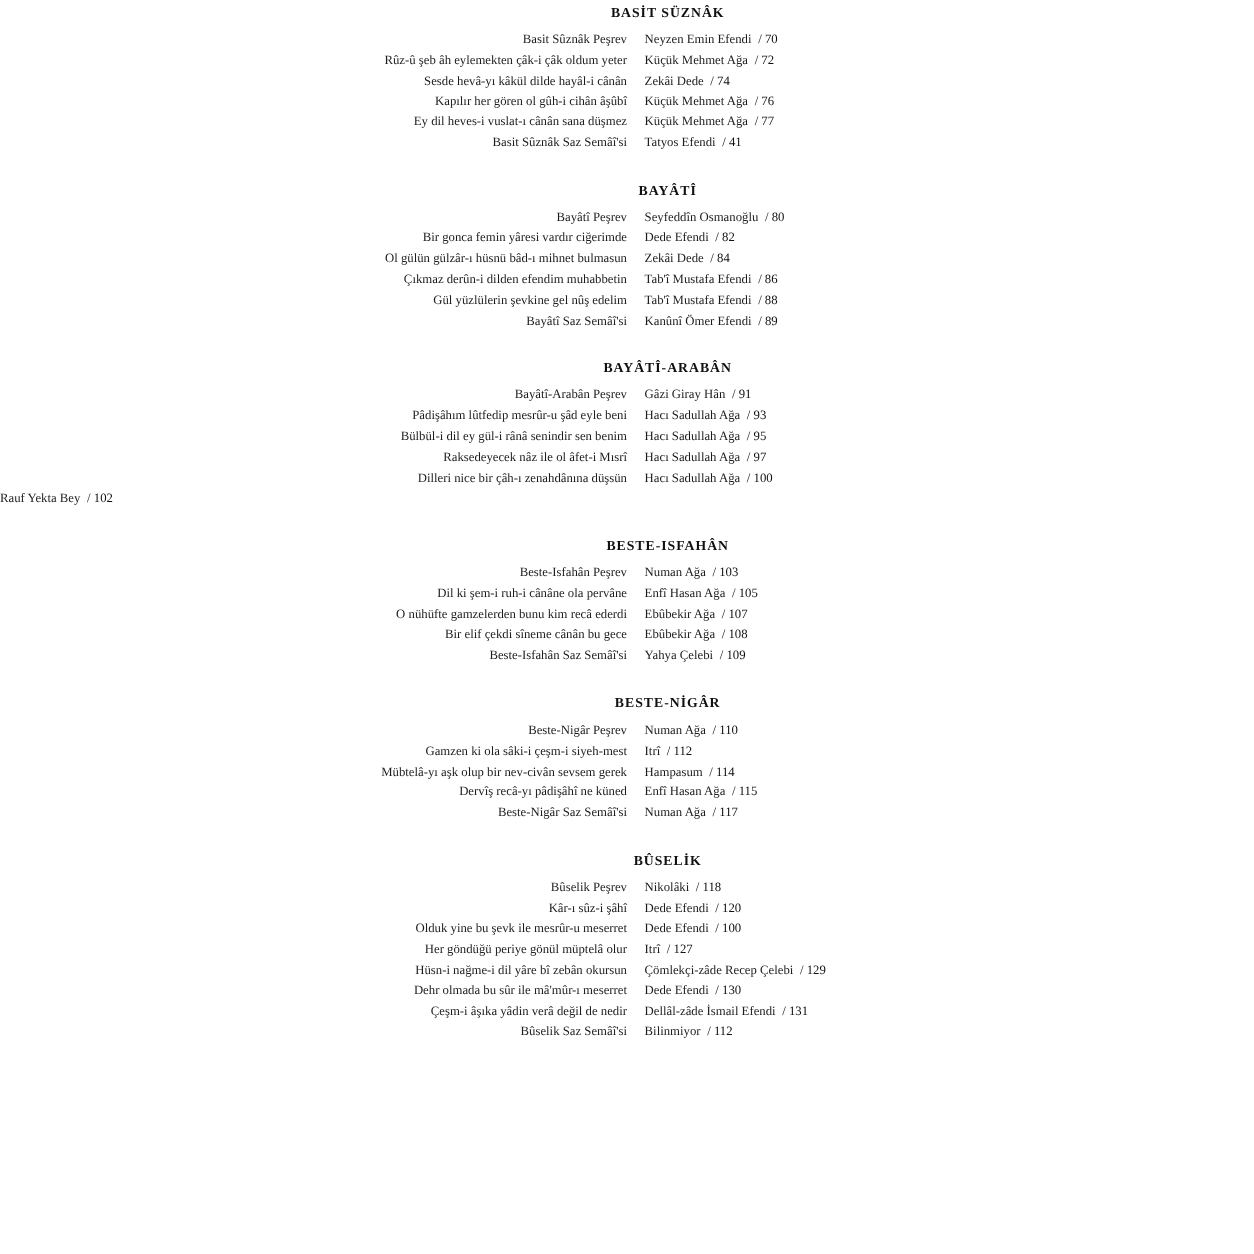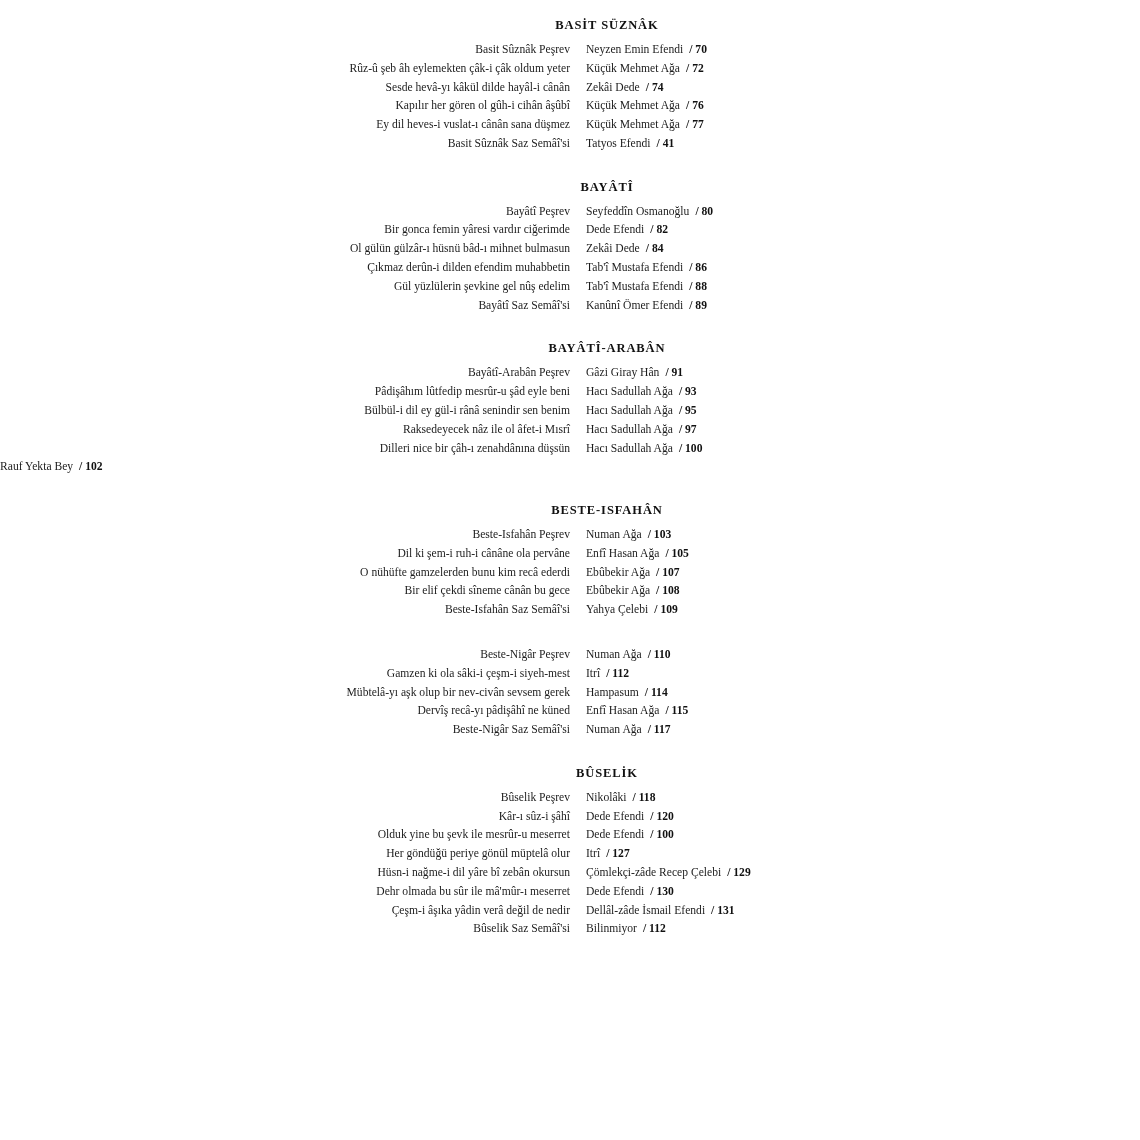--- a/index.html
+++ b/index.html
@@ -49,29 +49,29 @@
     padding-right: 16px;
     color: #1c1c1c;
     overflow: hidden;
   }
   .entry .composer {
     flex: 0 0 auto;
     text-align: center;
     color: #1c1c1c;
   }
   .entry .page-num {
-    font-weight: bold;
+    font-weight: normal;
     padding-left: 6px;
     color: #111;
   }
   .gap-top {
     margin-top: 26px;
   }
   .first-section {
-    padding-top: 18px;
+    padding-top: 4px;
   }
 </style>
 </head>
 <body>
 
 <div class="page">
   <div id="sections-root">
       <div class="section first-section">
         <div class="section-title">BASİT SÜZNÂK</div>
         <div class="entries">
@@ -200,20 +200,21 @@
             <span class="page-num">/ 108</span>
           </div>
           <div class="entry">
             <span class="title">Beste-Isfahân Saz Semâî'si</span>
             <span class="composer">Yahya Çelebi</span>
             <span class="page-num">/ 109</span>
           </div>
         </div>
       </div>
       <div class="section gap-top">
+        <div class="section-title">BESTE-NİGÂR</div>
         <div class="entries">
           <div class="entry">
             <span class="title">Beste-Nigâr  Peşrev</span>
             <span class="composer">Numan Ağa</span>
             <span class="page-num">/ 110</span>
           </div>
           <div class="entry">
             <span class="title">Gamzen ki ola sâki-i  çeşm-i  siyeh-mest</span>
             <span class="composer">Itrî</span>
             <span class="page-num">/ 112</span>

